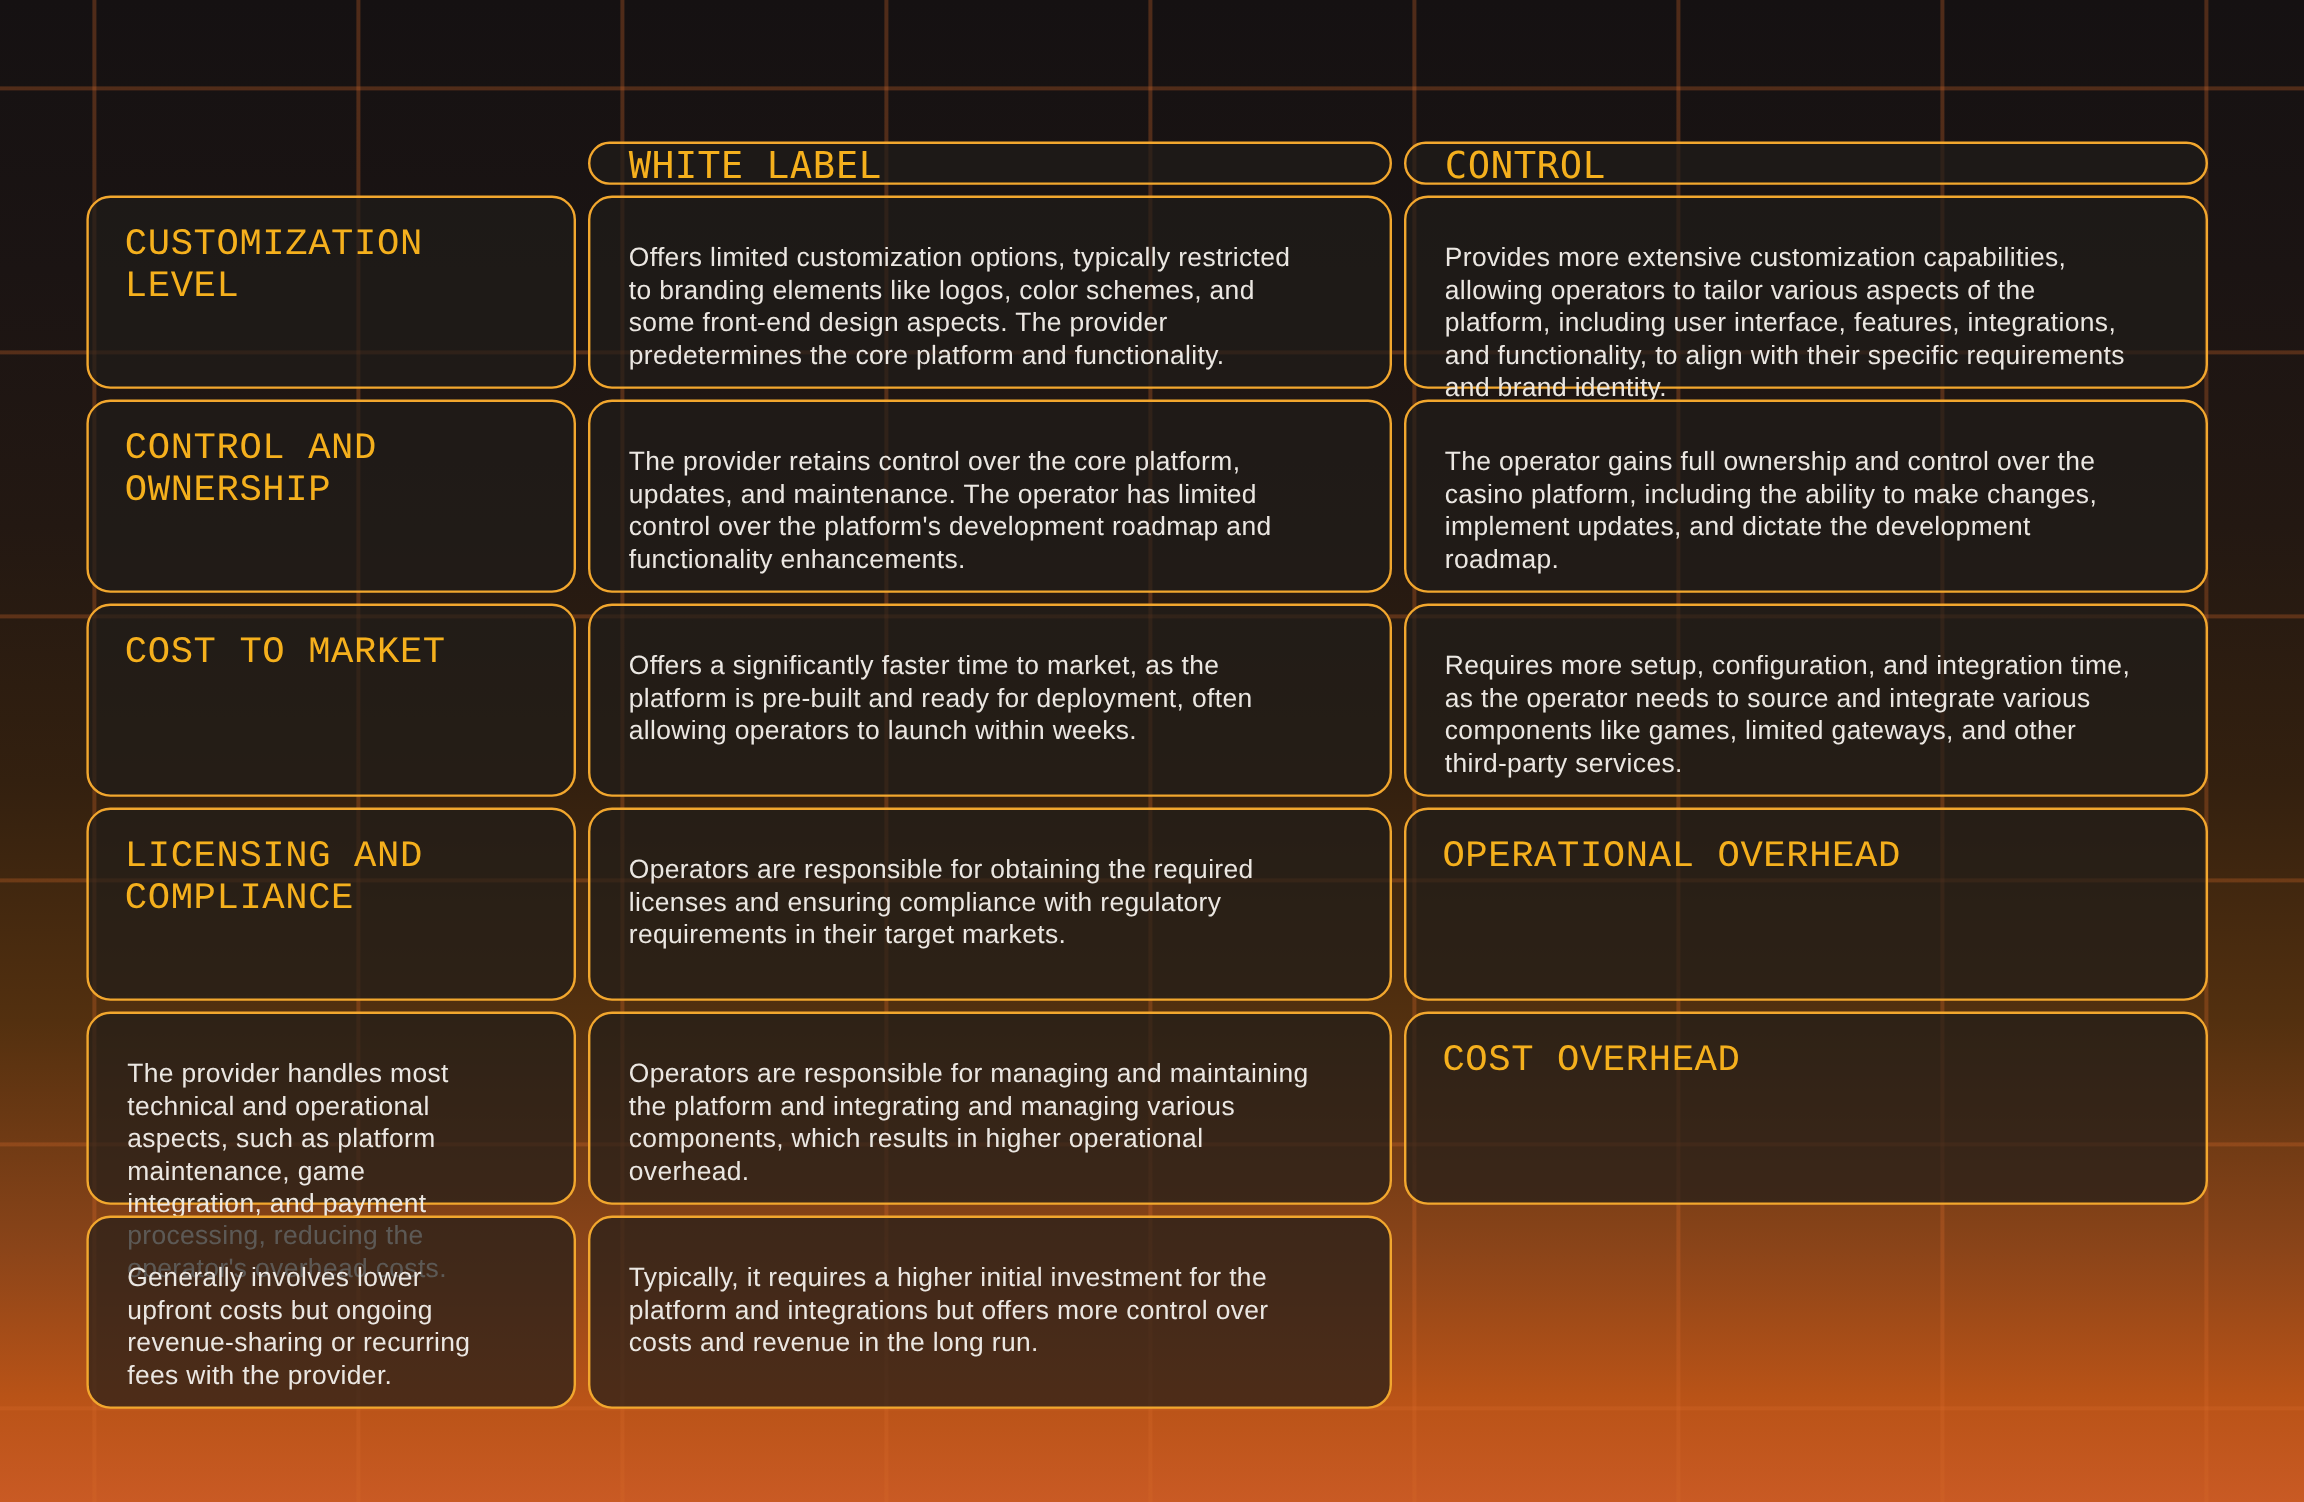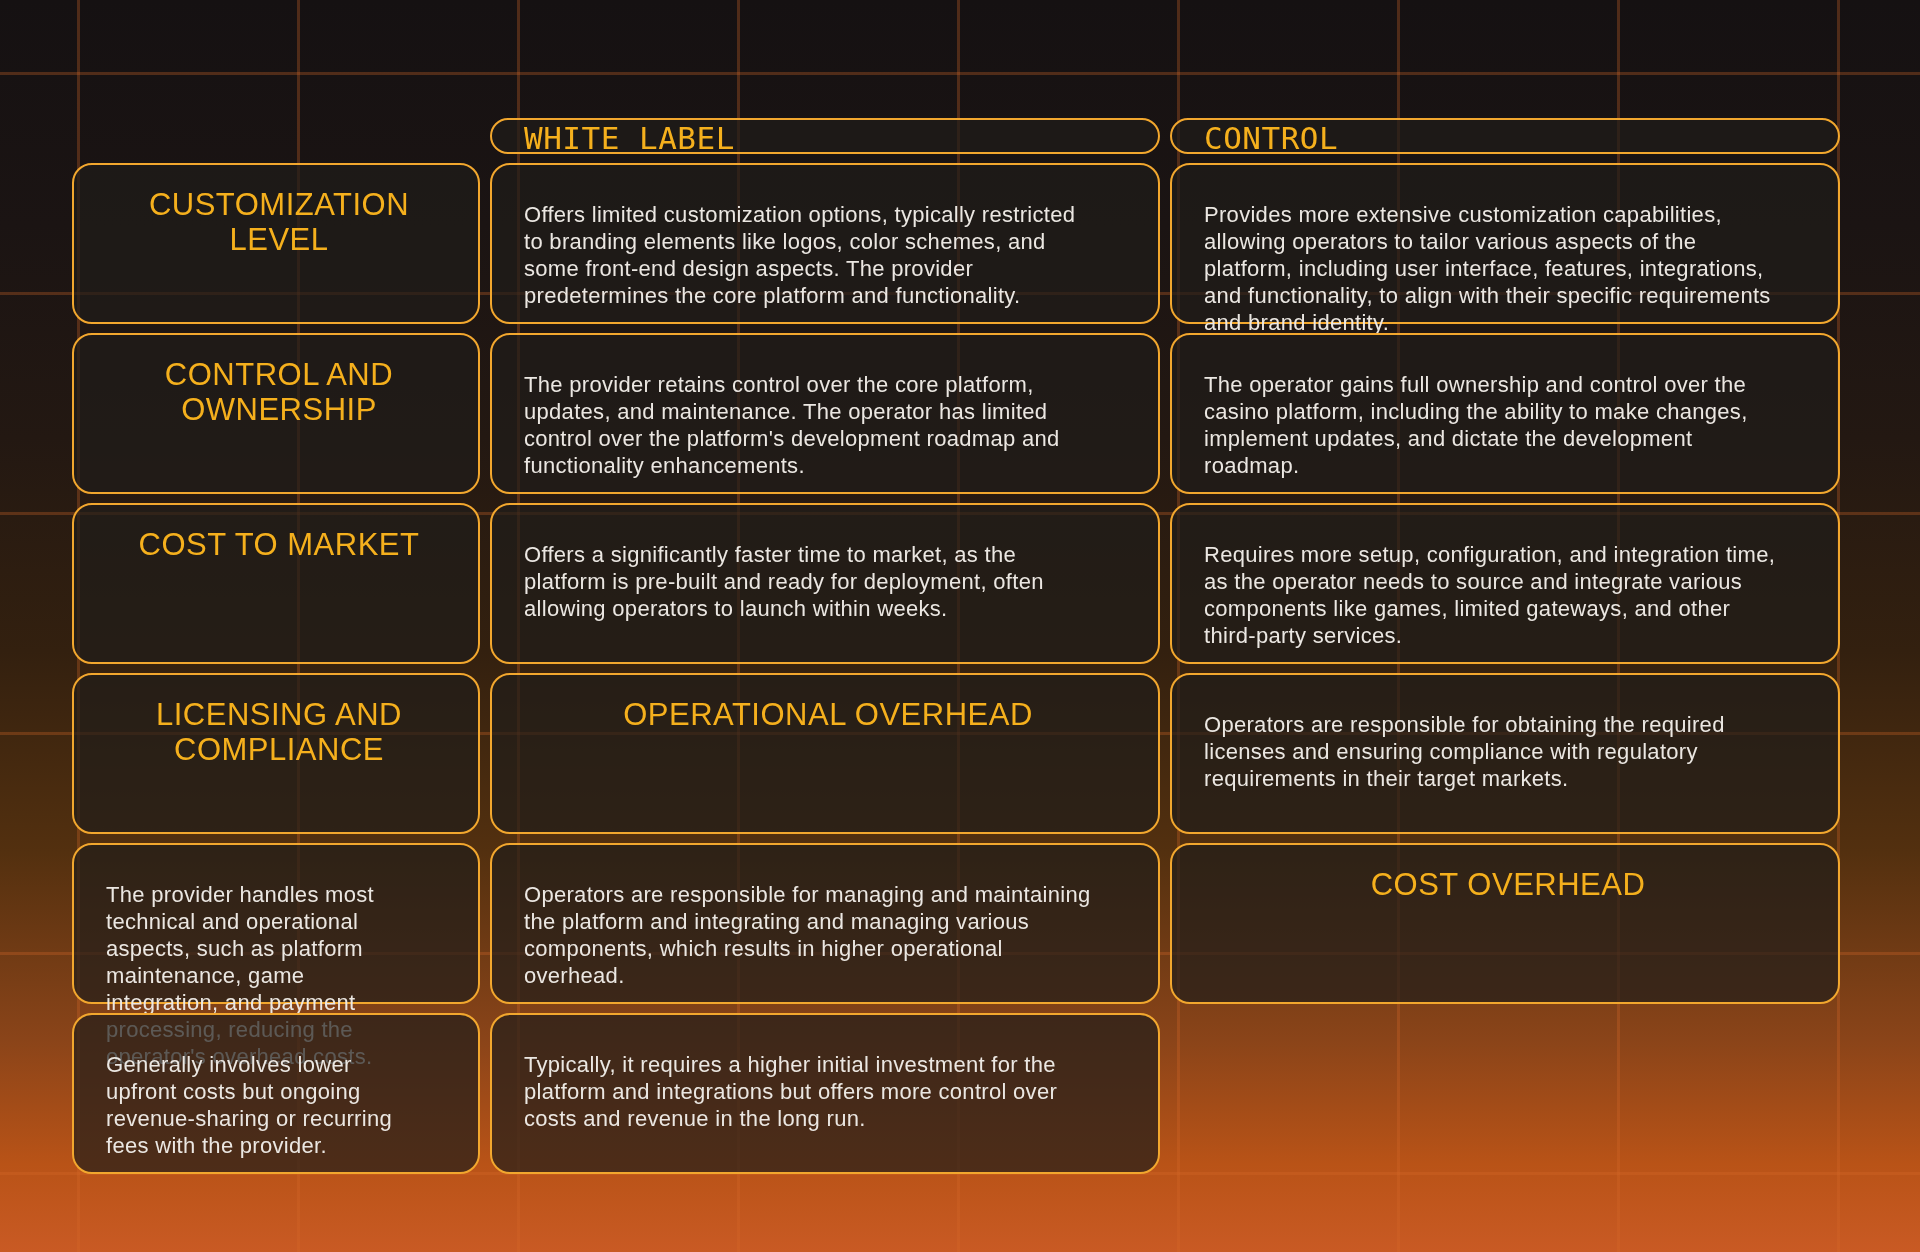--- a/index.html
+++ b/index.html
@@ -62,25 +62,24 @@
     padding-left:32px;
     color:#f5b01d;
     font-family:"DejaVu Sans Mono", monospace;
     font-size:31px;
     letter-spacing:0.5px;
     margin-top:36px;
   }
   .label-cell{
     padding:22px 24px 0 30px;
     color:#f5b01d;
-    font-family:Liberation Sans, sans-serif;
+    font-family:Liberation Mono, monospace;
     font-size:31px;
     line-height:35px;
     letter-spacing:0.5px;
-    text-align:center;
   }
   .body-cell{
     padding:36px 60px 0 32px;
     color:#ebe7e2;
     font-size:22px;
     line-height:27px;
     letter-spacing:0.3px;
   }
   .body-cell .txt{
     display:block;
@@ -127,26 +126,26 @@
     <div class="cell body-cell">
       <span class="txt">Offers a significantly faster time to market, as the platform is pre-built and ready for deployment, often allowing operators to launch within weeks.</span>
     </div>
     <div class="cell body-cell">
       <span class="txt">Requires more setup, configuration, and integration time, as the operator needs to source and integrate various components like games, limited gateways, and other third-party services.</span>
     </div>
 
     <div class="cell label-cell">
       <span>LICENSING AND COMPLIANCE</span>
     </div>
+    <div class="cell body-cell">
+      <span class="txt">Operators are responsible for obtaining the required licenses and ensuring compliance with regulatory requirements in their target markets.</span>
+    </div>
+
     <div class="cell label-cell">
       <span>OPERATIONAL OVERHEAD</span>
-    </div>
-
-    <div class="cell body-cell">
-      <span class="txt">Operators are responsible for obtaining the required licenses and ensuring compliance with regulatory requirements in their target markets.</span>
     </div>
     <div class="cell body-cell">
       <span class="txt">The provider handles most technical and operational aspects, such as platform maintenance, game integration, and payment processing, reducing the operator's overhead costs.</span>
     </div>
     <div class="cell body-cell">
       <span class="txt">Operators are responsible for managing and maintaining the platform and integrating and managing various components, which results in higher operational overhead.</span>
     </div>
 
     <div class="cell label-cell">
       <span>COST OVERHEAD</span>

